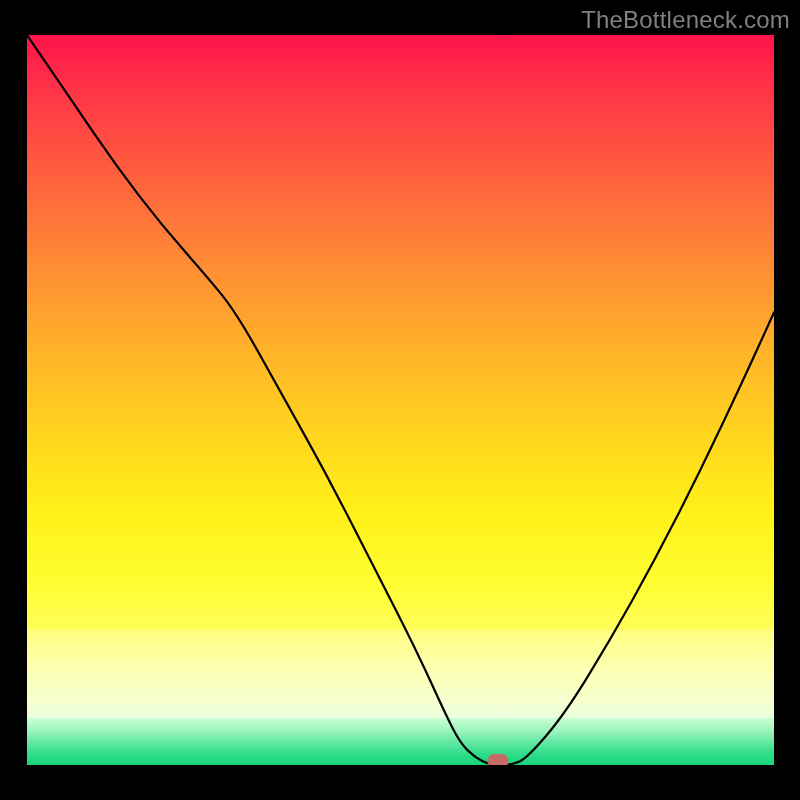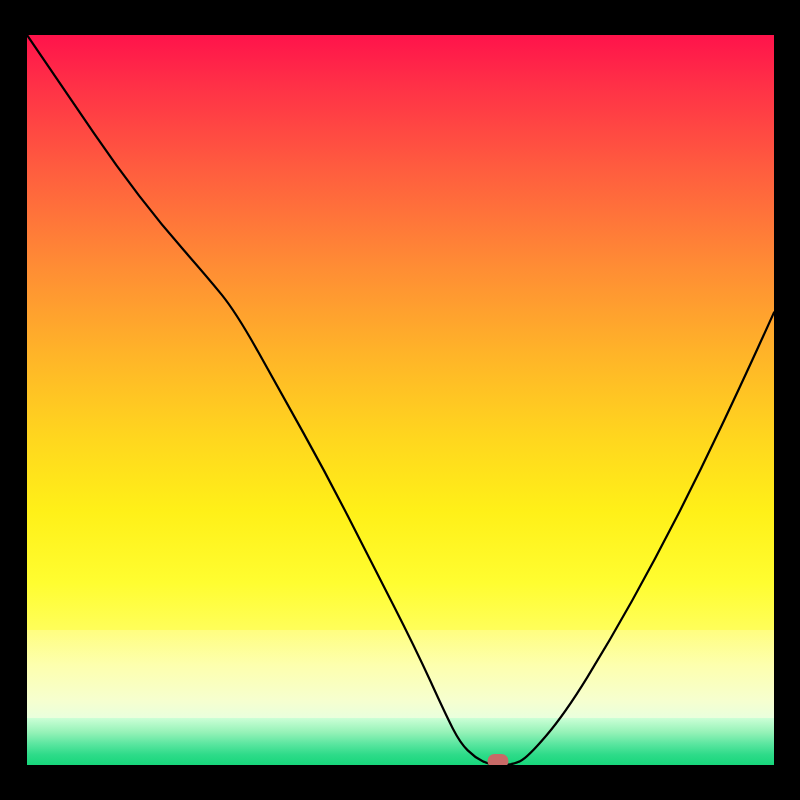--- a/index.html
+++ b/index.html
@@ -100,20 +100,21 @@
     background: #c86a67;
     border-radius: 7px / 7px;
     transform: translate(-50%, -50%);
     z-index: 3;
   }
 </style>
 </head>
 <body>
 
 <div class="stage">
+  <div class="watermark">TheBottleneck.com</div>
 
   <div class="plot-area">
     <div class="gradient">
       <div class="main"></div>
       <div class="pale"></div>
       <div class="green"></div>
     </div>
 
     <svg class="curve-svg" id="curve-svg" viewBox="0 0 747 730" preserveAspectRatio="none">
       <path id="curve-path" d="M 0.00 0.00 Q 44.82 65.70 67.23 98.55 Q 89.64 131.40 112.05 160.60 Q 134.46 189.80 156.87 215.35 Q 179.28 240.90 194.22 259.15 Q 209.16 277.40 231.57 317.55 Q 253.98 357.70 276.39 397.85 Q 298.80 438.00 321.21 481.80 Q 343.62 525.60 366.03 569.40 Q 388.44 613.20 403.38 646.05 Q 418.32 678.90 425.79 693.50 Q 433.26 708.10 440.73 715.40 Q 448.20 722.70 455.67 726.35 Q 463.14 730.00 474.35 730.00 Q 485.55 730.00 493.02 726.35 Q 500.49 722.70 519.16 700.80 Q 537.84 678.90 560.25 642.40 Q 582.66 605.90 605.07 565.75 Q 627.48 525.60 649.89 481.80 Q 672.30 438.00 694.71 390.55 Q 717.12 343.10 732.06 310.25 T 747.00 277.40"></path>

